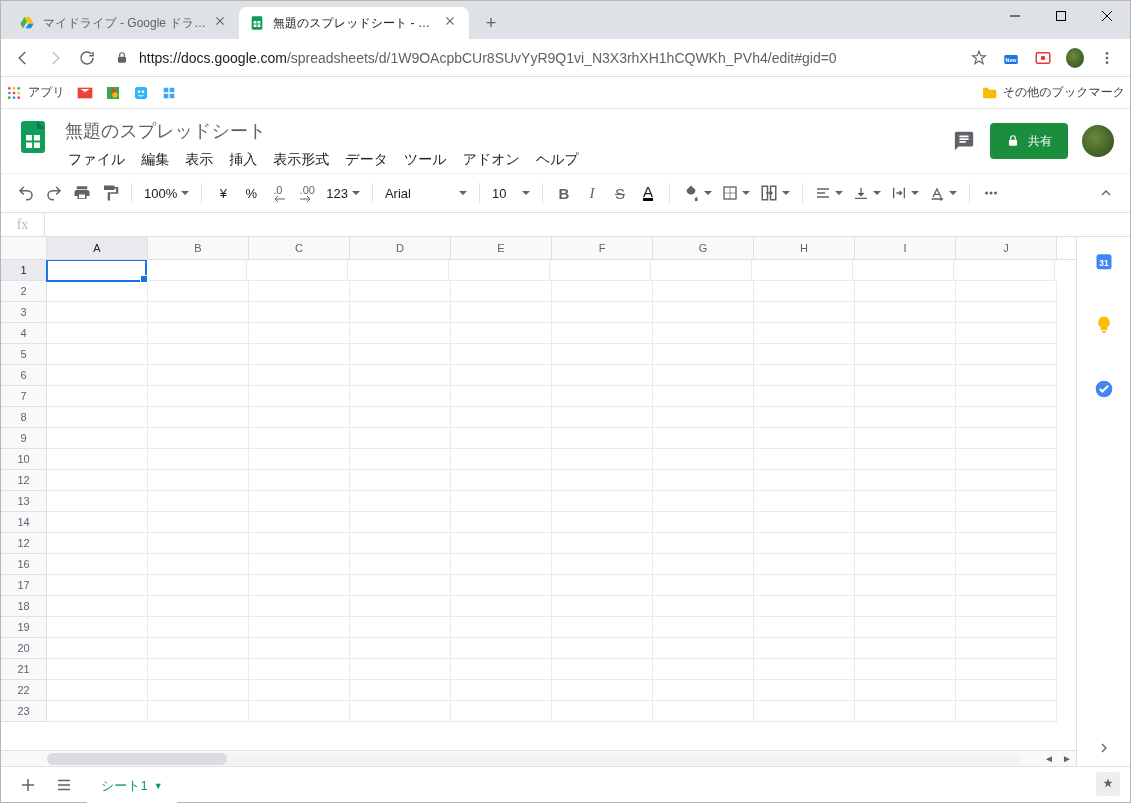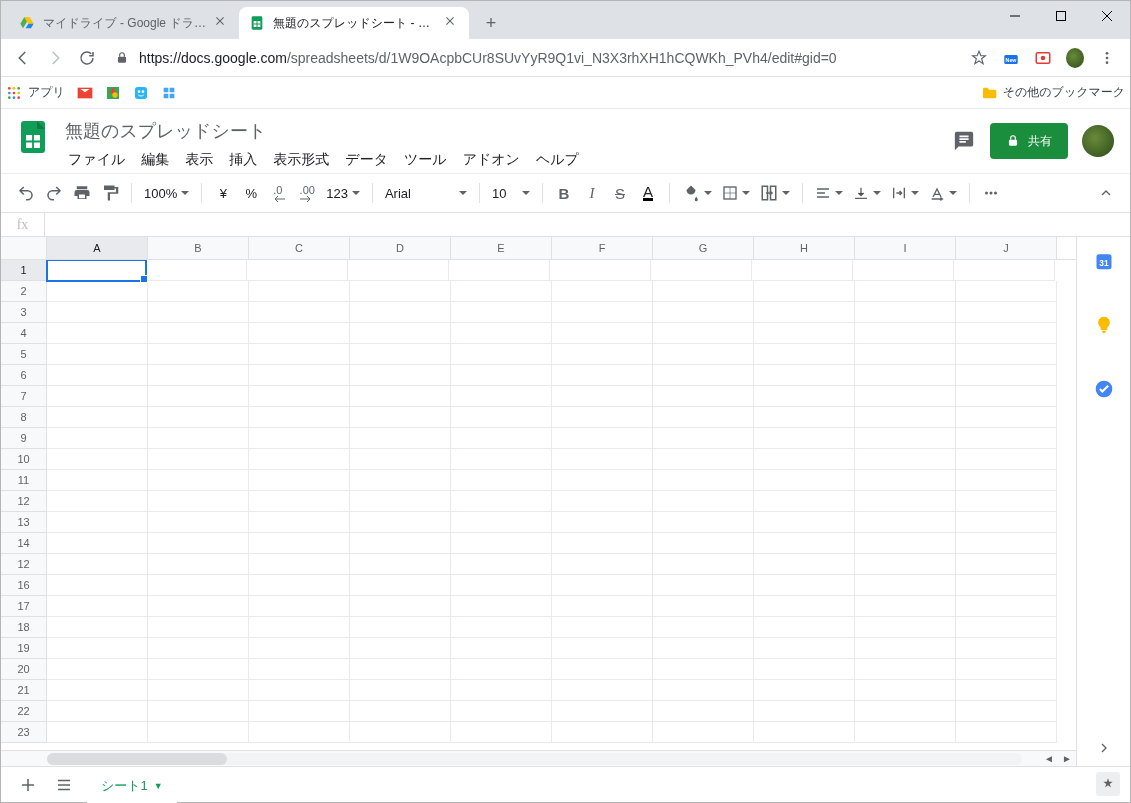--- a/index.html
+++ b/index.html
@@ -547,33 +547,20 @@
               <div class="cell"></div>
               <div class="cell"></div>
               <div class="cell"></div>
               <div class="cell"></div>
               <div class="cell"></div>
               <div class="cell"></div>
               <div class="cell"></div>
             </div>
             <div class="row">
               <div class="row-h">10</div>
-              <div class="cell"></div>
-              <div class="cell"></div>
-              <div class="cell"></div>
-              <div class="cell"></div>
-              <div class="cell"></div>
-              <div class="cell"></div>
-              <div class="cell"></div>
-              <div class="cell"></div>
-              <div class="cell"></div>
-              <div class="cell"></div>
-            </div>
-            <div class="row">
-              <div class="row-h">11</div>
               <div class="cell"></div>
               <div class="cell"></div>
               <div class="cell"></div>
               <div class="cell"></div>
               <div class="cell"></div>
               <div class="cell"></div>
               <div class="cell"></div>
               <div class="cell"></div>
               <div class="cell"></div>
               <div class="cell"></div>

